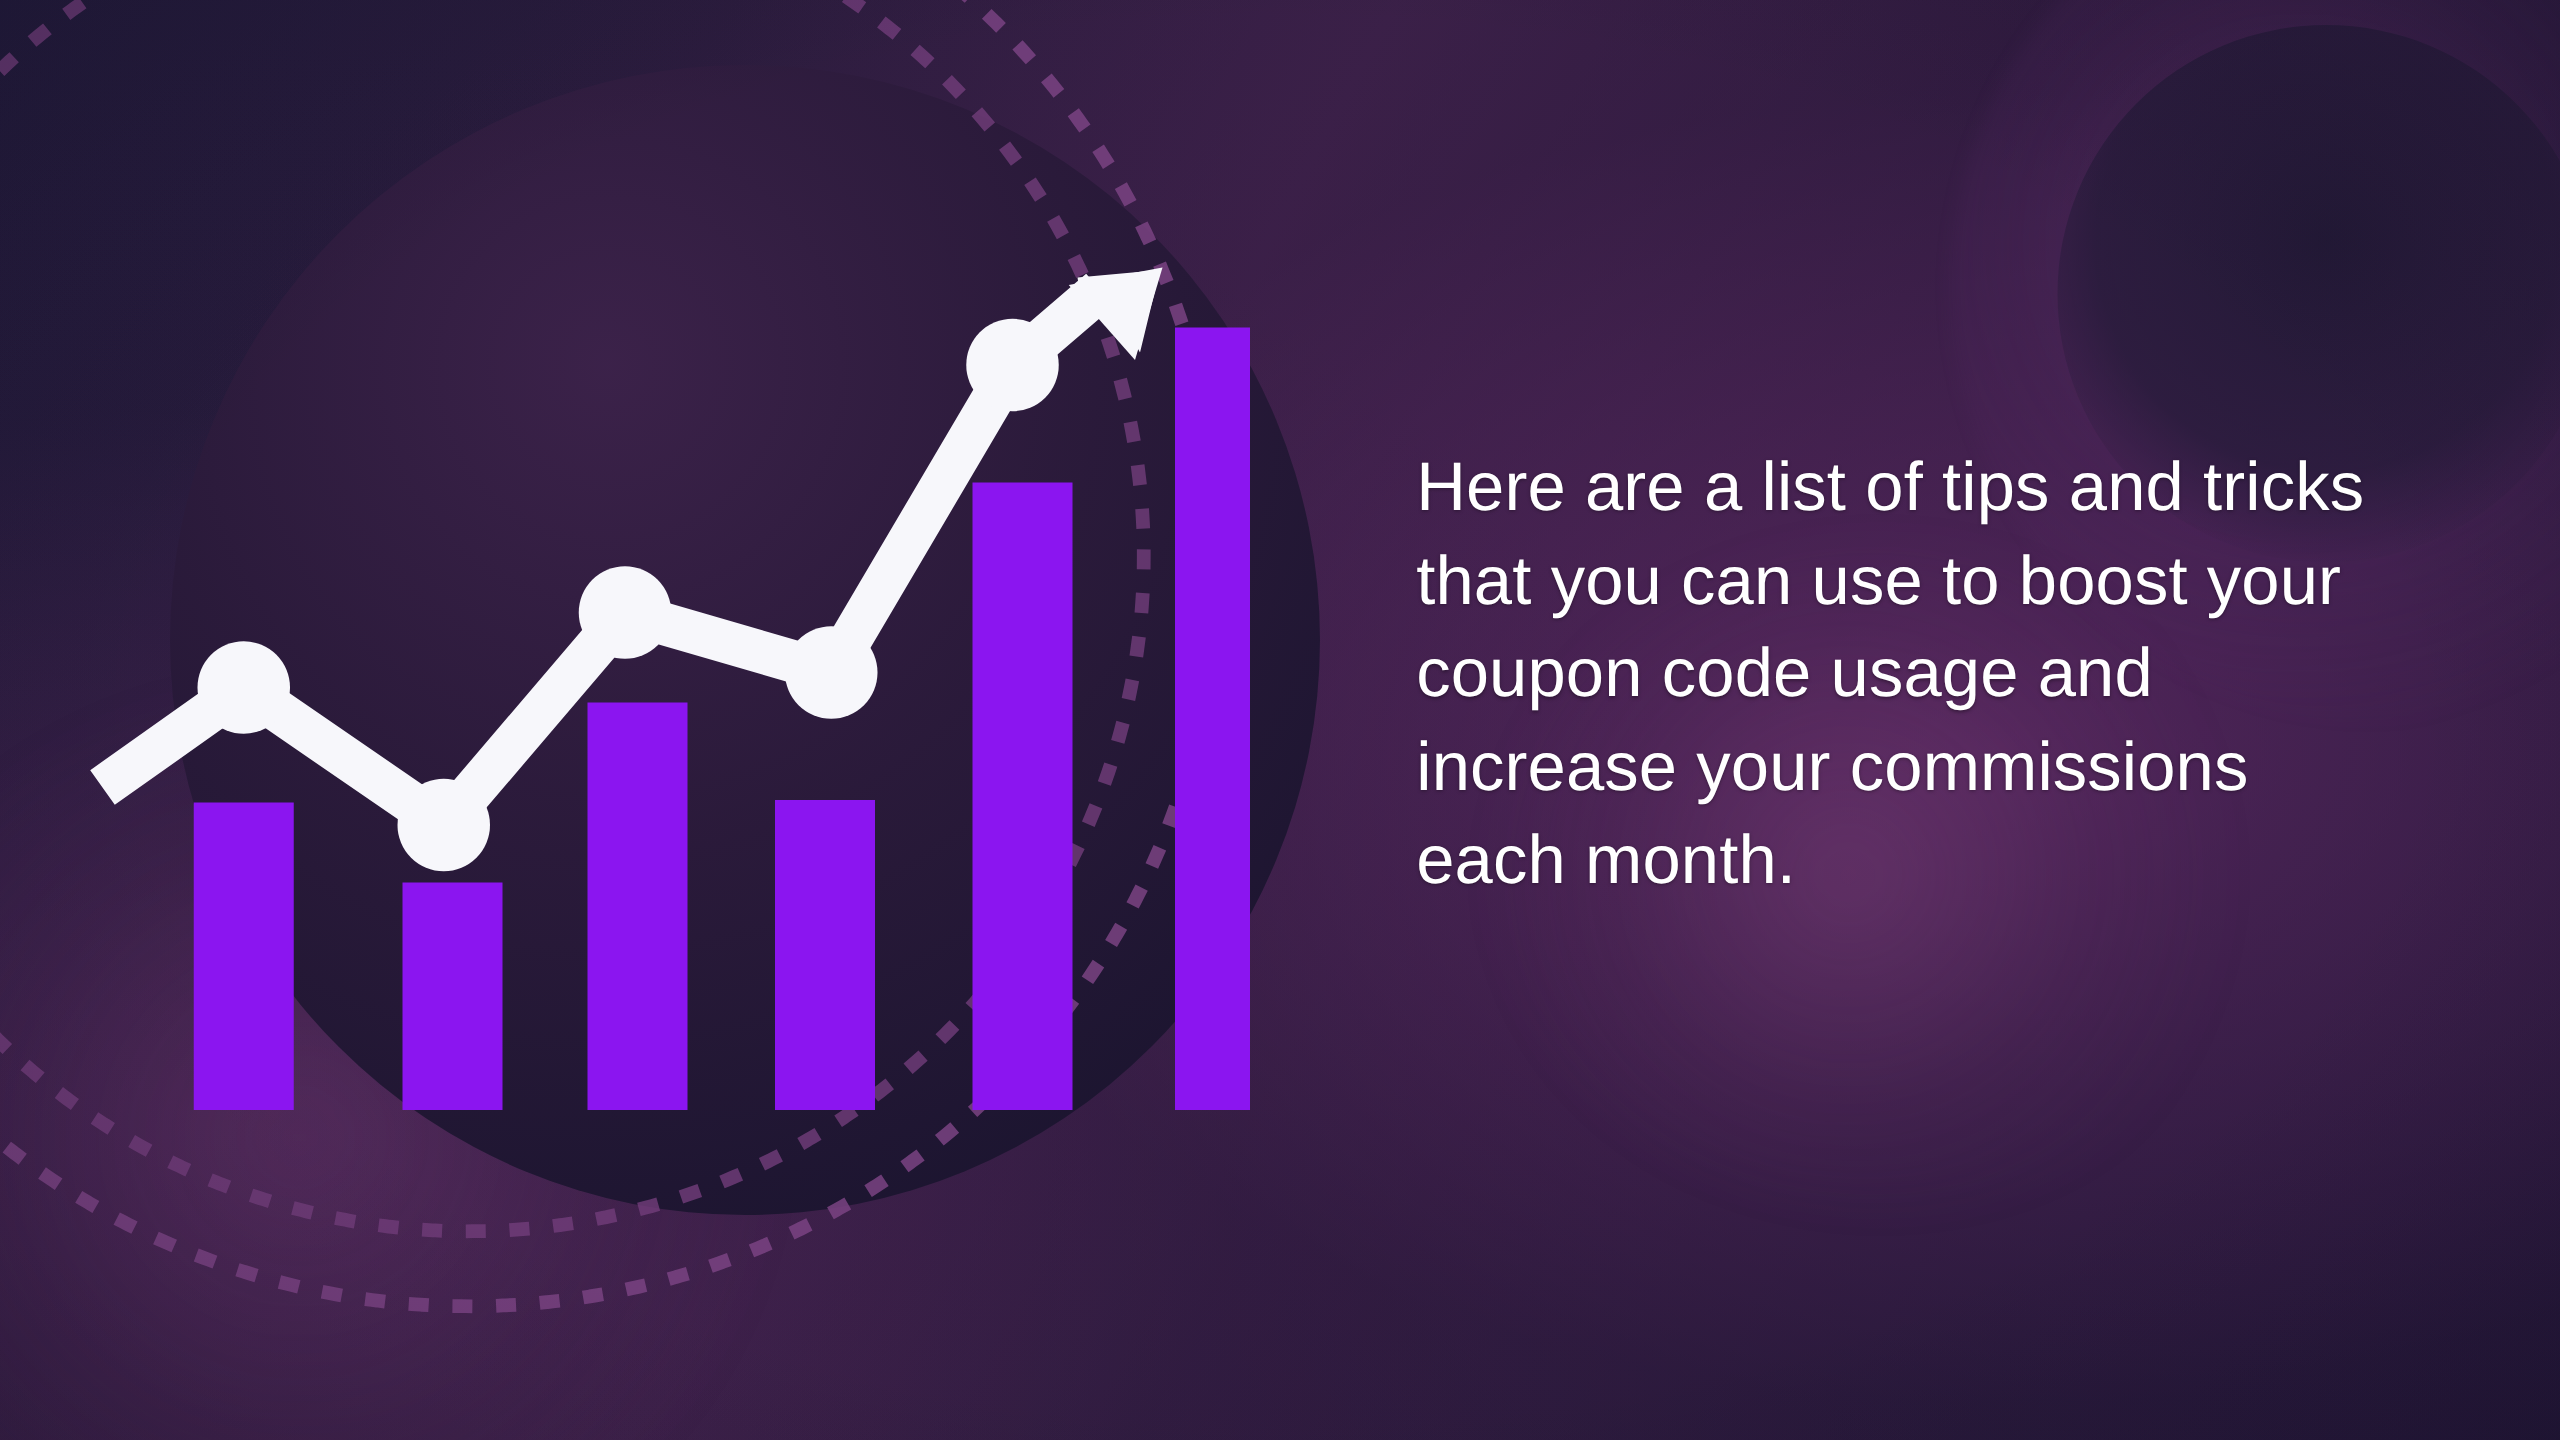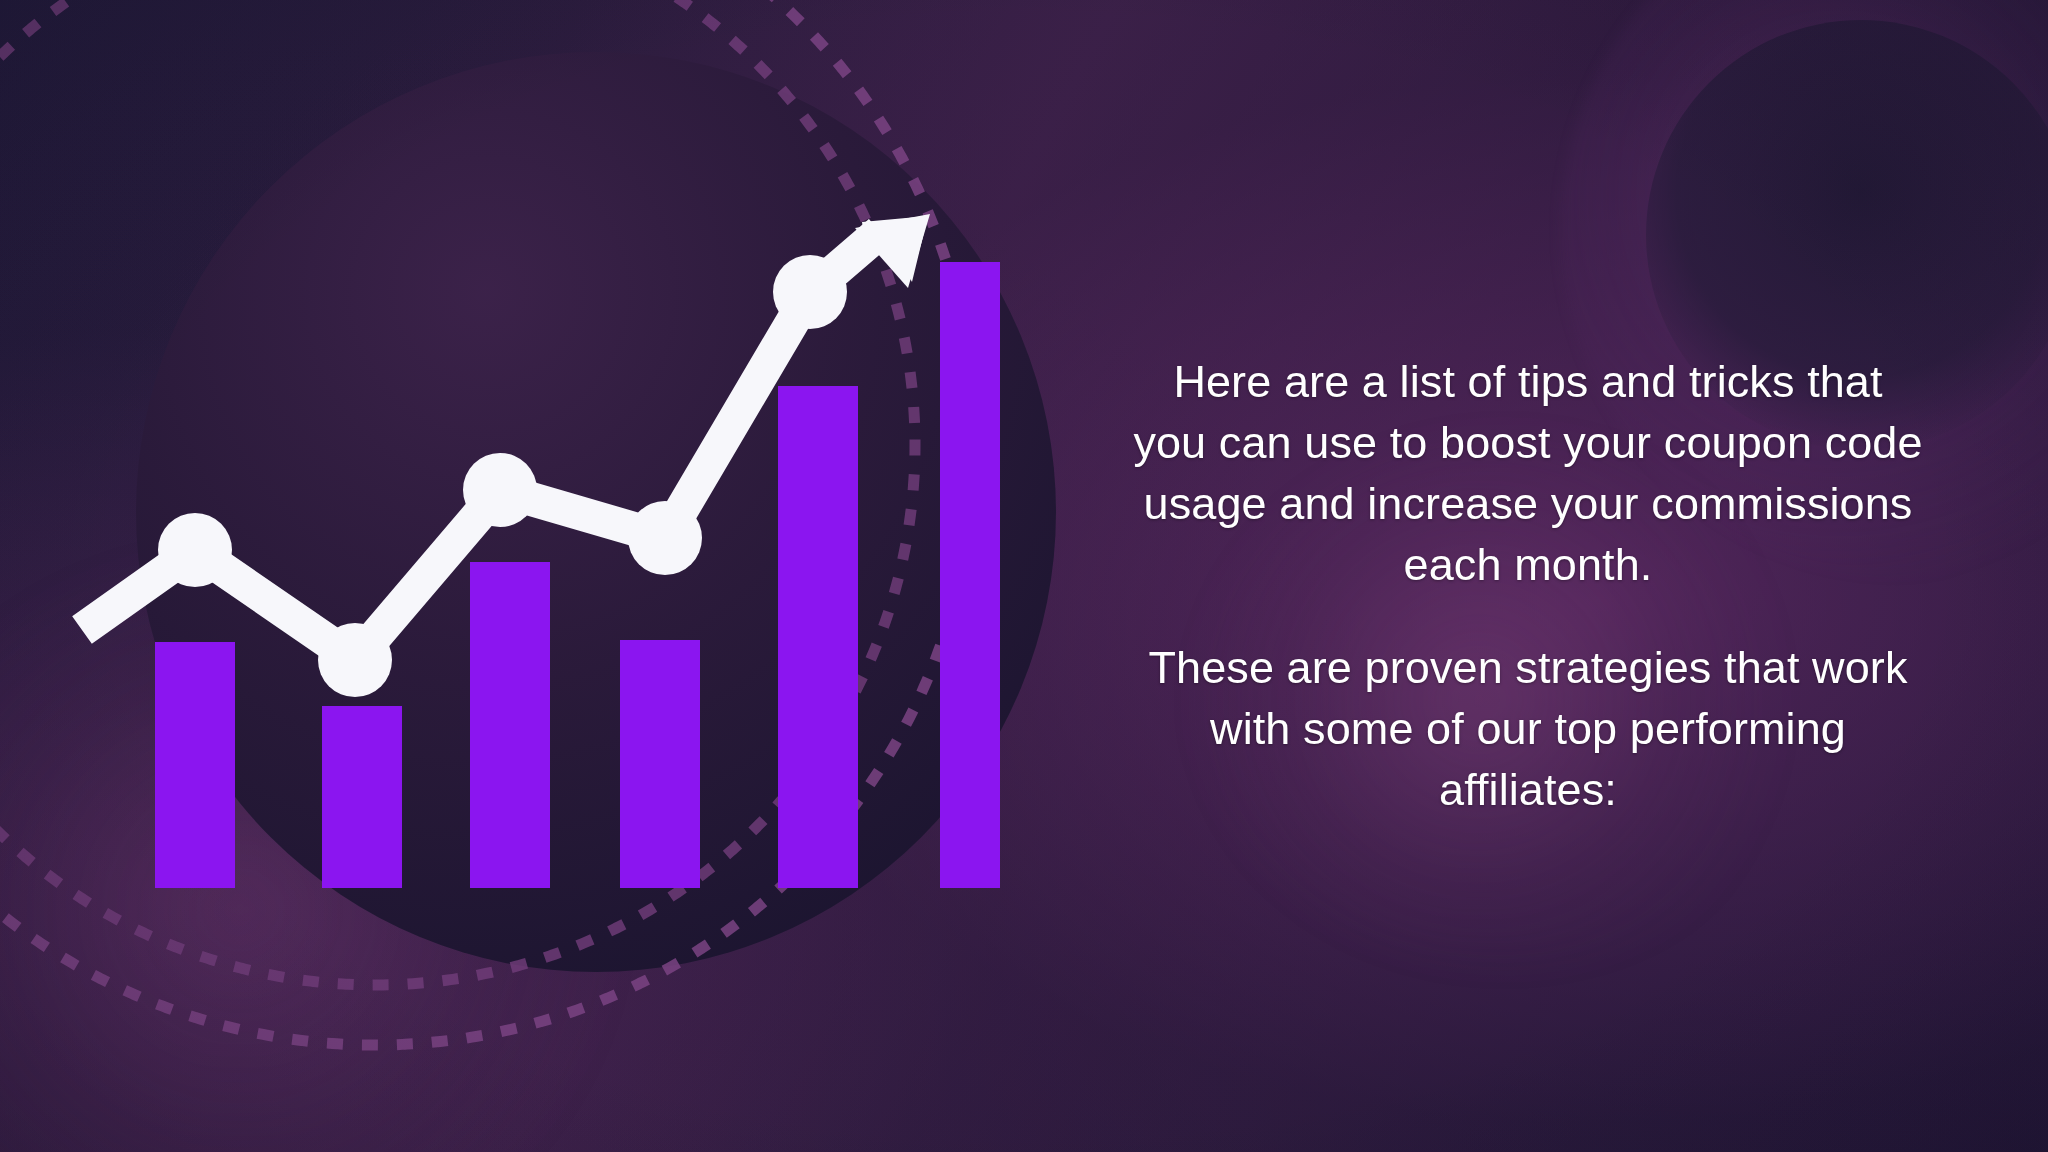--- a/index.html
+++ b/index.html
@@ -84,27 +84,26 @@
 
   
   .text-col {
     position: absolute;
     left: 1133px;
     top: 352px;
     width: 790px;
   }
   .para {
     color: #ffffff;
-    font-size: 45px;
+    font-size: 55px;
     line-height: 1.355;
     letter-spacing: 0.1px;
     font-weight: 400;
     margin: 0;
     text-shadow: 0 1px 3px rgba(0,0,0,0.35);
-    text-align: center;
   }
   .para + .para { margin-top: 42px; }
 </style>
 </head>
 <body>
 
 <div id="slide">
 
   <div class="bg-base"></div>
   <div class="bg-soft-left"></div>
@@ -143,16 +142,15 @@
       <circle cx="195" cy="550" r="37"></circle>
       <circle cx="355" cy="660" r="37"></circle>
       <circle cx="500" cy="490" r="37"></circle>
       <circle cx="665" cy="538" r="37"></circle>
       <circle cx="810" cy="292" r="37"></circle>
     </g>
   </svg>
 
   <div class="text-col">
     <p class="para">Here are a list of tips and tricks that you can use to boost your coupon code usage and increase your commissions each month.</p>
-    <p class="para">These are proven strategies that work with some of our top performing affiliates:</p>
   </div>
 
 </div>
 
 </body></html>

